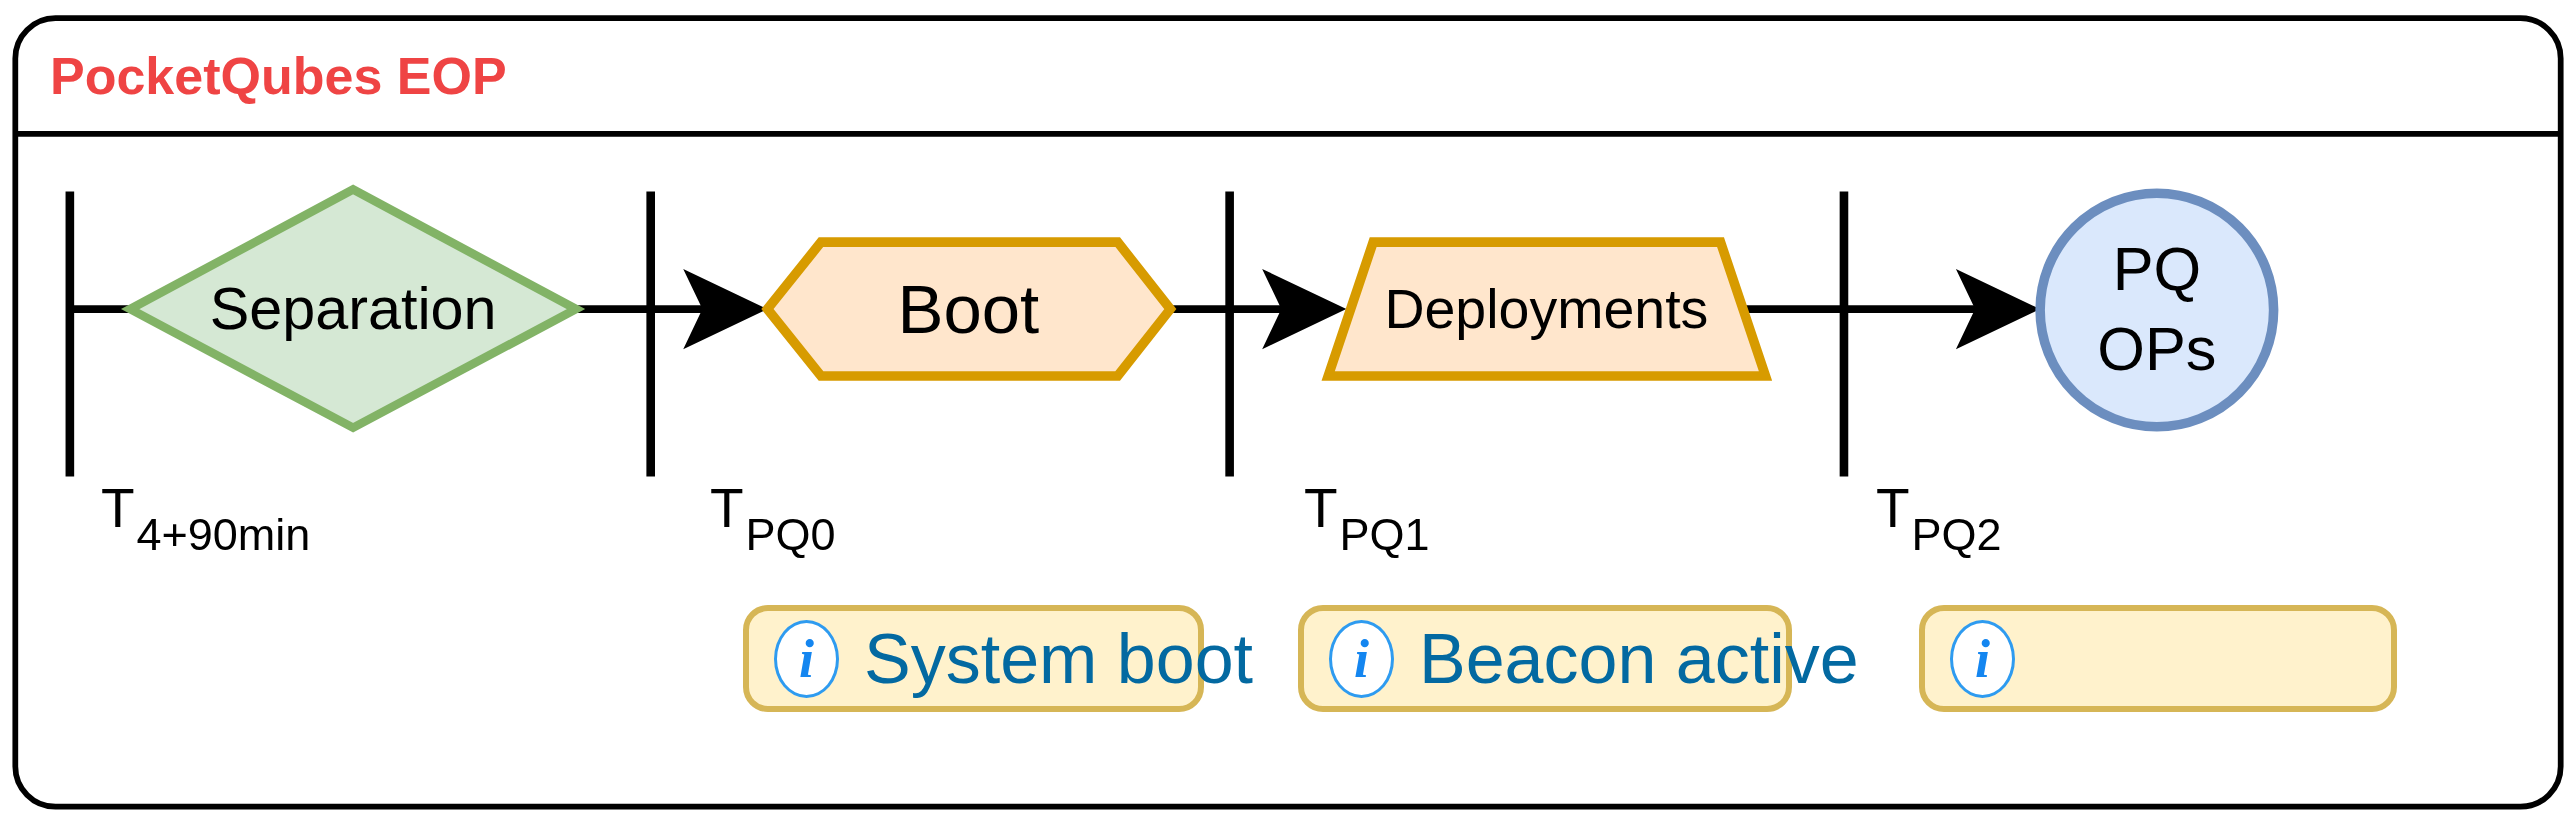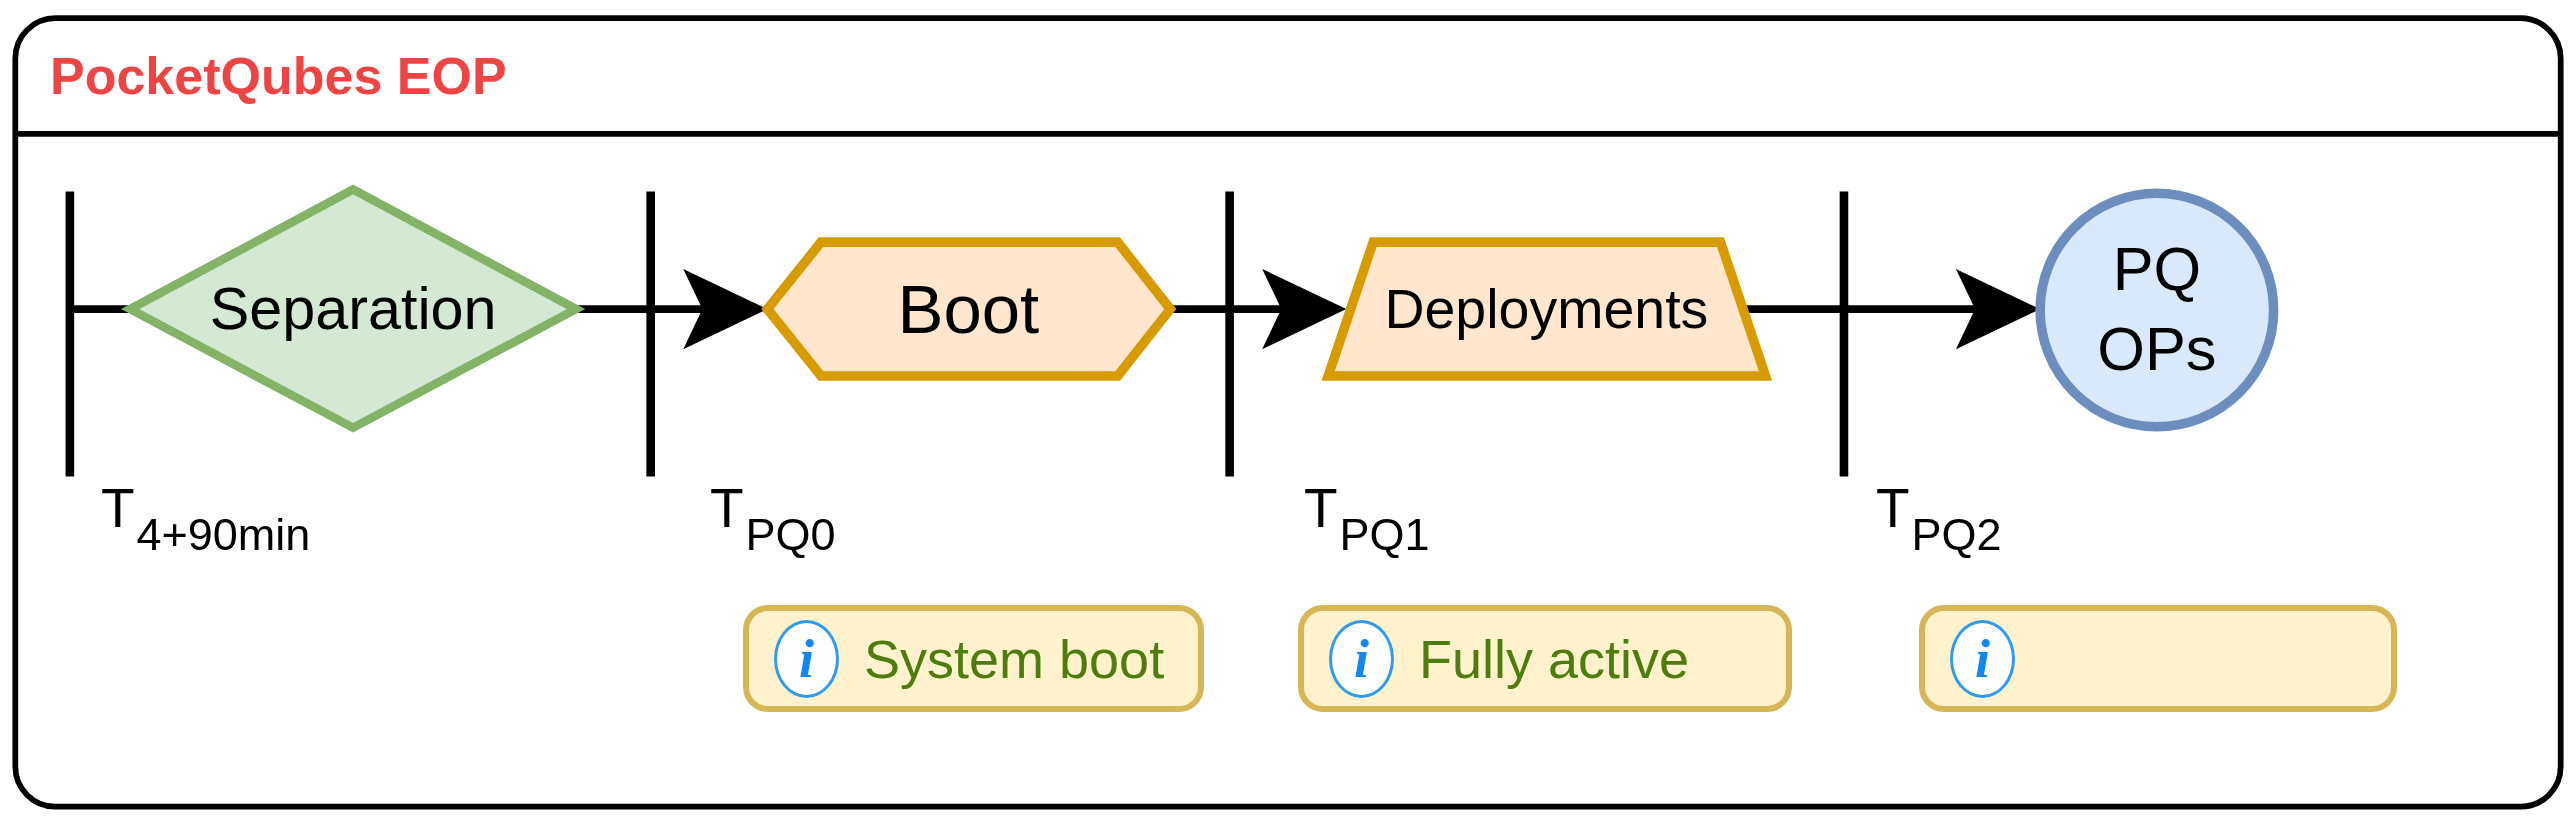--- a/index.html
+++ b/index.html
@@ -72,22 +72,22 @@
     font-style: italic;
     font-weight: bold;
     font-size: 54px;
     display: flex;
     align-items: center;
     justify-content: center;
     flex: 0 0 auto;
     line-height: 1;
   }
   .info-text {
-    font-size: 54px;
-    color: #4d7c0f;
+    font-size: 70px;
+    color: #0369a1;
     white-space: nowrap;
   }
   text.shape-label {
     fill: #000000;
     text-anchor: middle;
     font-family: "Liberation Sans", sans-serif;
   }
 </style>
 </head>
 <body>
@@ -142,20 +142,20 @@
   <div class="tick-label" style="left:1876px">
     <span class="t-main">T</span><span class="t-sub">PQ2</span>
   </div>
 
   <div class="info-box" style="left:743px; width:461px">
     <span class="info-icon">i</span>
     <span class="info-text">System boot</span>
   </div>
   <div class="info-box" style="left:1298px; width:494px">
     <span class="info-icon">i</span>
-    <span class="info-text">Fully active</span>
+    <span class="info-text">Beacon active</span>
   </div>
   <div class="info-box" style="left:1919px; width:478px">
     <span class="info-icon">i</span>
   </div>
 
 </div>
 
 
 </body></html>

